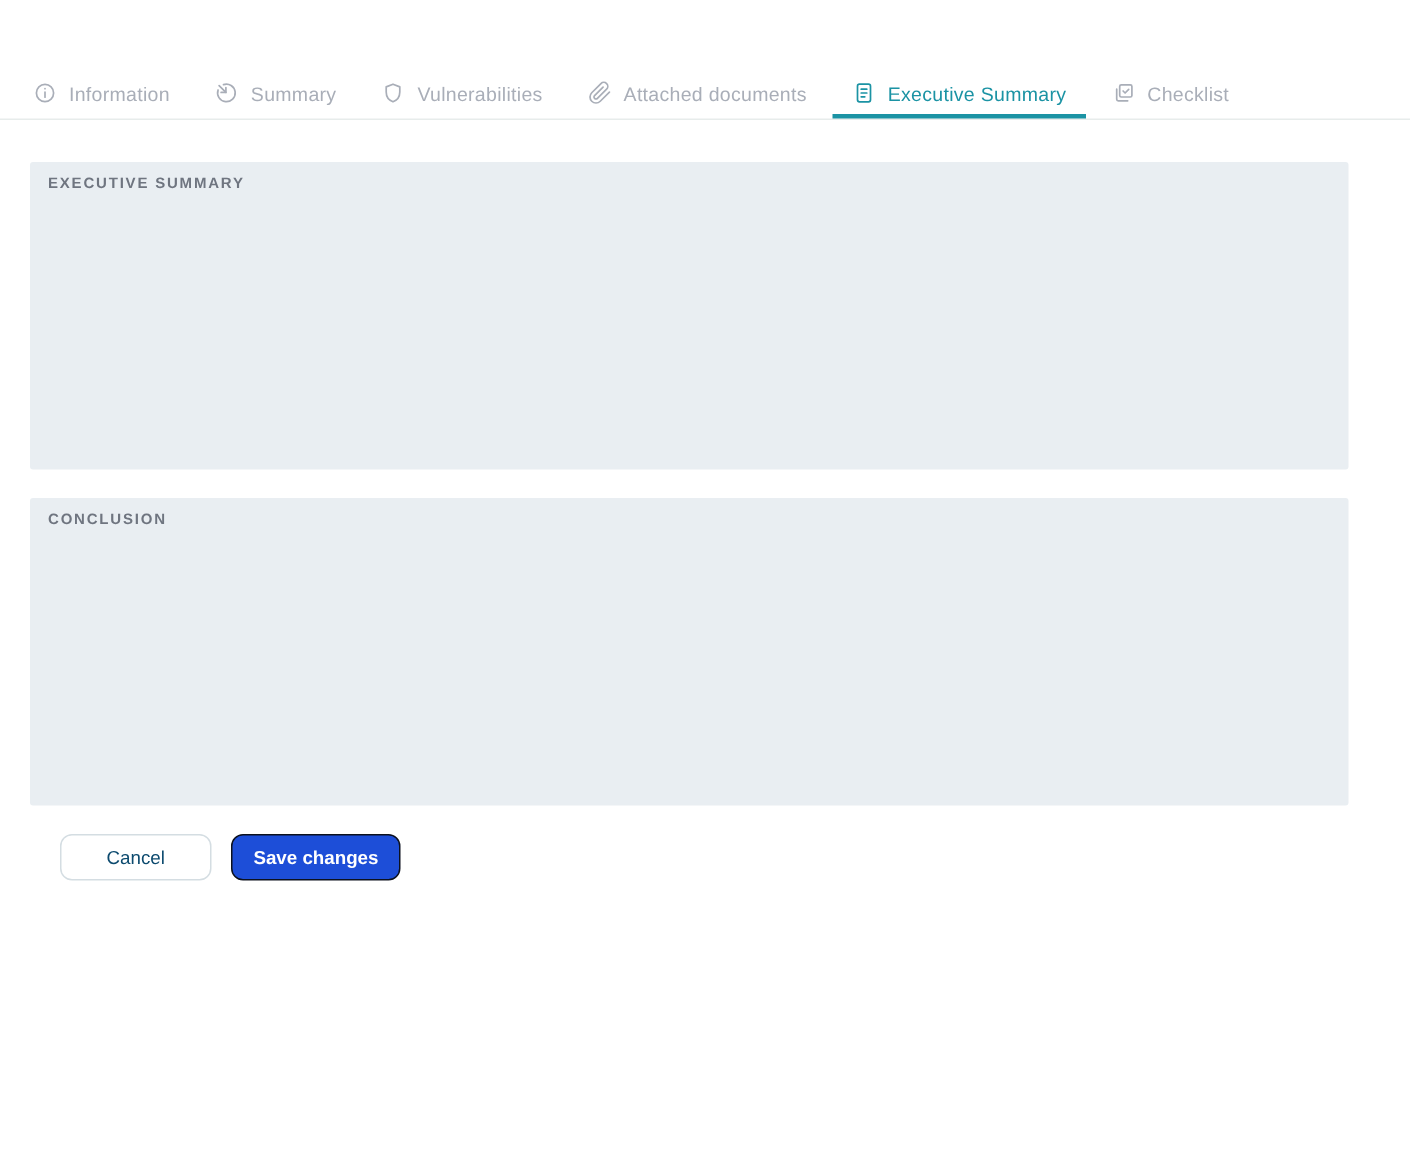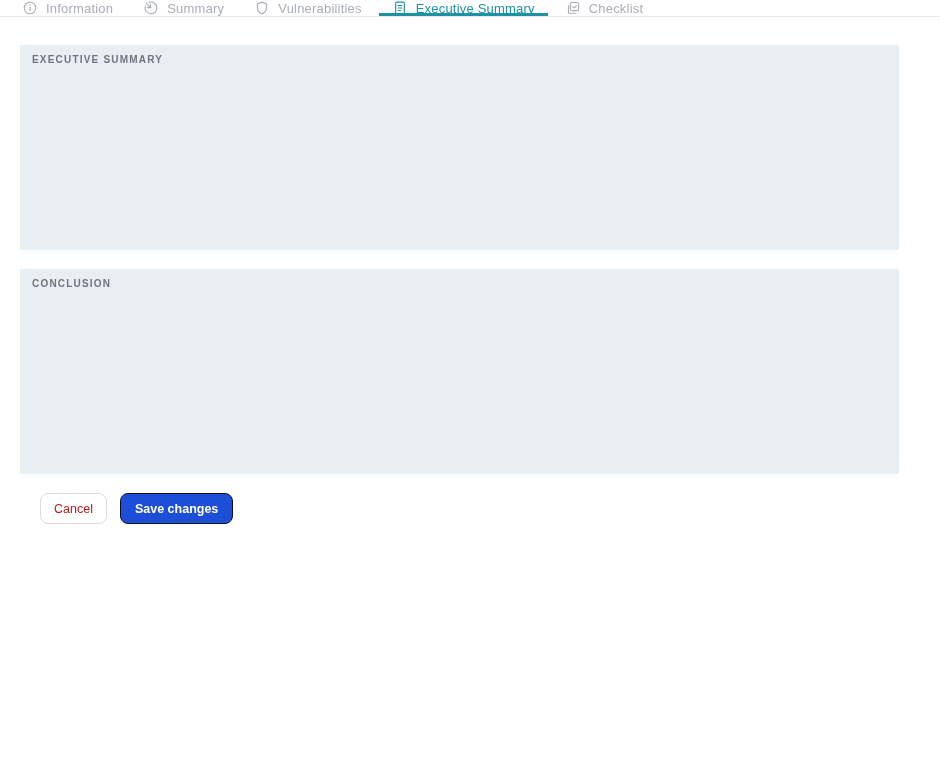--- a/index.html
+++ b/index.html
@@ -10,22 +10,23 @@
     position: relative;
     overflow: hidden;
   }
 
   
   .tabbar {
     display: flex;
     align-items: stretch;
     gap: 4px;
     padding-left: 9px;
-    height: 17px;
+    height: 35px;
     border-bottom: 1px solid #e7eceb;
+    margin-top: 45px;
   }
   .tab {
     display: flex;
     align-items: center;
     gap: 8px;
     padding: 0 13px;
     font-size: 13px;
     letter-spacing: .2px;
     color: #a9aeb8;
     border-bottom: 3px solid transparent;
@@ -91,22 +92,22 @@
     font-family: "Liberation Sans", sans-serif;
     font-size: 12.5px;
     cursor: pointer;
     display: inline-flex;
     align-items: center;
     justify-content: center;
   }
   .btn-cancel {
     background: #ffffff;
     border: 1px solid #d4dde2;
-    color: #b91c1c;
-    padding: 0 13px;
+    color: #0c4a6e;
+    padding: 0 30px;
   }
   .btn-save {
     background: #1d4ed8;
     border: 1px solid #0c111e;
     color: #ffffff;
     font-weight: 700;
     padding: 0 14px;
   }
 </style>
 </head>
@@ -138,20 +139,28 @@
 
   <button class="tab">
     <span class="ticon">
       <svg width="16" height="16" viewBox="0 0 24 24" fill="none" stroke="currentColor" stroke-width="1.7" stroke-linecap="round" stroke-linejoin="round">
         <path d="M12 3.2 L18.8 5.9 V11 c0 4.8-2.9 8.3-6.8 9.8 C8.1 19.3 5.2 15.8 5.2 11 V5.9 Z"></path>
       </svg>
     </span>
     <span>Vulnerabilities</span>
   </button>
 
+  <button class="tab">
+    <span class="ticon">
+      <svg width="16" height="16" viewBox="0 0 24 24" fill="none" stroke="currentColor" stroke-width="1.7" stroke-linecap="round" stroke-linejoin="round">
+        <path d="M21.44 11.05l-9.19 9.19a6 6 0 0 1-8.49-8.49l9.19-9.19a4 4 0 0 1 5.66 5.66l-9.2 9.19a2 2 0 0 1-2.83-2.83l8.49-8.48"></path>
+      </svg>
+    </span>
+    <span>Attached documents</span>
+  </button>
 
   <button class="tab active">
     <span class="ticon">
       <svg width="16" height="16" viewBox="0 0 24 24" fill="none" stroke="currentColor" stroke-width="1.7" stroke-linecap="round" stroke-linejoin="round">
         <rect x="5.5" y="3.2" width="13" height="17.6" rx="2"></rect>
         <line x1="9.2" y1="8.2" x2="14.8" y2="8.2"></line>
         <line x1="9.2" y1="12" x2="14.8" y2="12"></line>
         <line x1="9.2" y1="15.8" x2="12.8" y2="15.8"></line>
       </svg>
     </span>

